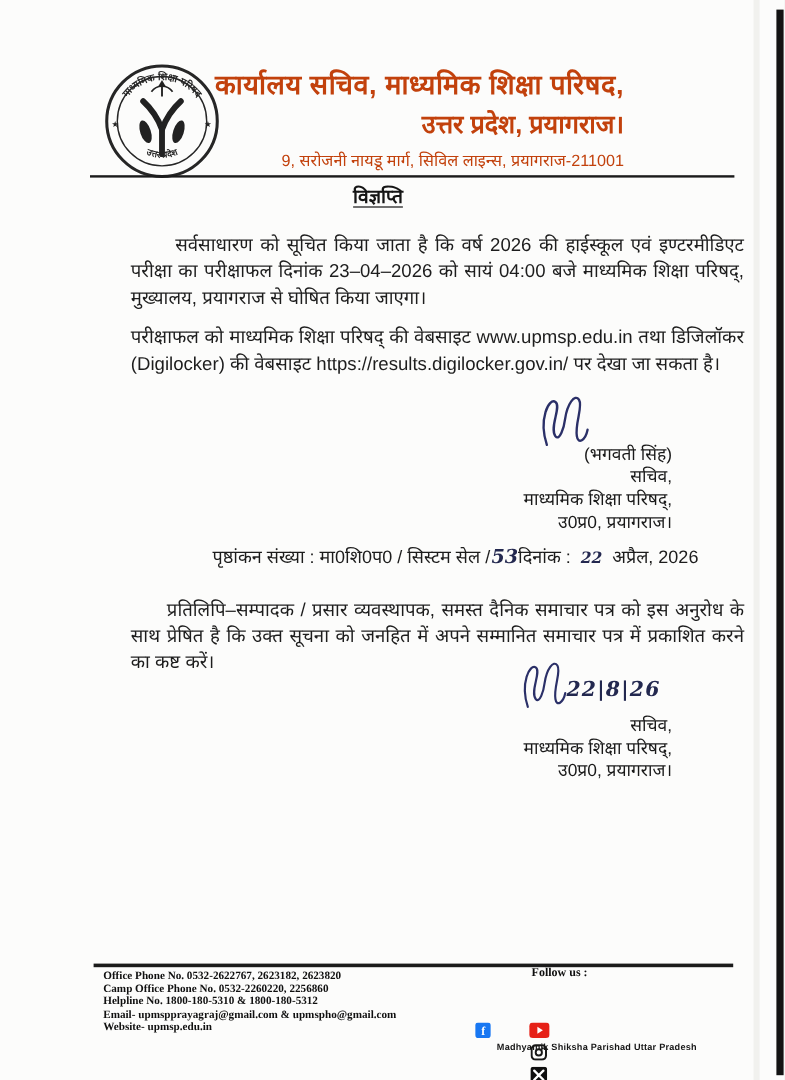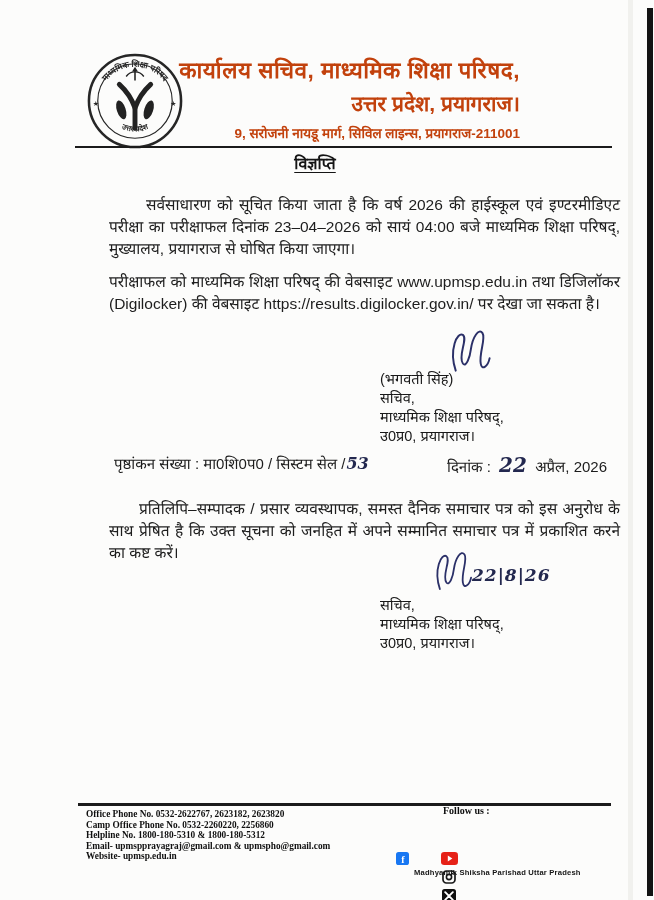--- a/index.html
+++ b/index.html
@@ -10,55 +10,55 @@
     color:#1f1f1f;
   }
   .scan-soft{position:absolute;top:0;left:628px;width:5px;height:900px;background:#f1f1ee;}
   .scan-edge{position:absolute;top:8px;right:1px;width:6px;height:888px;background:#131313;}
 
   
   .seal{position:absolute;left:86px;top:52px;width:98px;height:98px;}
   .head-text{position:absolute;left:150px;top:54px;width:370px;text-align:right;color:#c2410c;}
   .head-l1{font-size:22.5px;font-weight:bold;letter-spacing:.5px;}
   .head-l2{font-size:21px;font-weight:bold;margin-top:4px;}
-  .head-l3{font-size:13.5px;font-weight:bold;margin-top:7px;}
+  .head-l3{font-size:13.5px;font-weight:normal;margin-top:7px;}
 
   .rule{position:absolute;left:75px;width:537px;height:2px;background:#1b1b1b;}
   .rule.top{top:146px;}
   .rule.bottom{top:803px;height:3px;left:78px;width:533px;}
 
   .title{
     position:absolute;top:152px;left:75px;width:480px;text-align:center;
     font-size:16px;font-weight:bold;text-decoration:underline;text-underline-offset:3px;color:#151515;
   }
 
   .para{
     position:absolute;left:97px;width:511px;margin:12px;
     font-size:15.5px;line-height:22px;text-align:justify;color:#1d1d1d;
   }
   .p1{top:182px;text-indent:37px;}
   .p2{top:259px;}
   .p3{top:486px;text-indent:30px;}
 
-  .sigblock{position:absolute;width:180px;text-align:left;font-size:14.5px;line-height:19px;color:#191919;}
+  .sigblock{position:absolute;width:180px;text-align:right;font-size:14.5px;line-height:19px;color:#191919;}
   .sig1{left:380px;top:326px;}
   .sig2{left:380px;top:548px;}
   .squiggle{display:block;margin:0 auto -6px auto;}
   .sigrow{position:relative;height:48px;}
   .sigrow svg{position:absolute;left:48px;top:0;}
   .hand{font-family:"DejaVu Serif","Liberation Serif",serif;font-style:italic;font-weight:bold;color:#23284f;}
   .hand-date2{position:absolute;left:92px;top:18px;font-size:17px;letter-spacing:1px;white-space:nowrap;}
 
   .endorse{
-    position:absolute;top:453px;left:114px;width:511px;display:flex;
-    justify-content:space-between;font-size:15px;color:#1c1c1c;
+    position:absolute;top:453px;left:89px;width:511px;display:flex;
+    justify-content:flex-end;font-size:15px;color:#1c1c1c;
   }
   .endorse .num{font-size:16px;margin-left:1px;}
   .endorse .date-grp{padding-right:18px;}
-  .endorse .date-grp .hand{font-size:20px;margin:0 4px;}
+  .endorse .date-grp .hand{font-size:13px;margin:0 4px;}
 
   
   .f-left{
     position:absolute;left:86px;top:809px;
     font-family:"Liberation Serif","DejaVu Serif",serif;
     font-weight:bold;font-size:9.3px;line-height:10.6px;color:#101010;white-space:nowrap;
   }
   .f-follow{
     position:absolute;left:443px;top:805px;
     font-family:"Liberation Serif","DejaVu Serif",serif;

